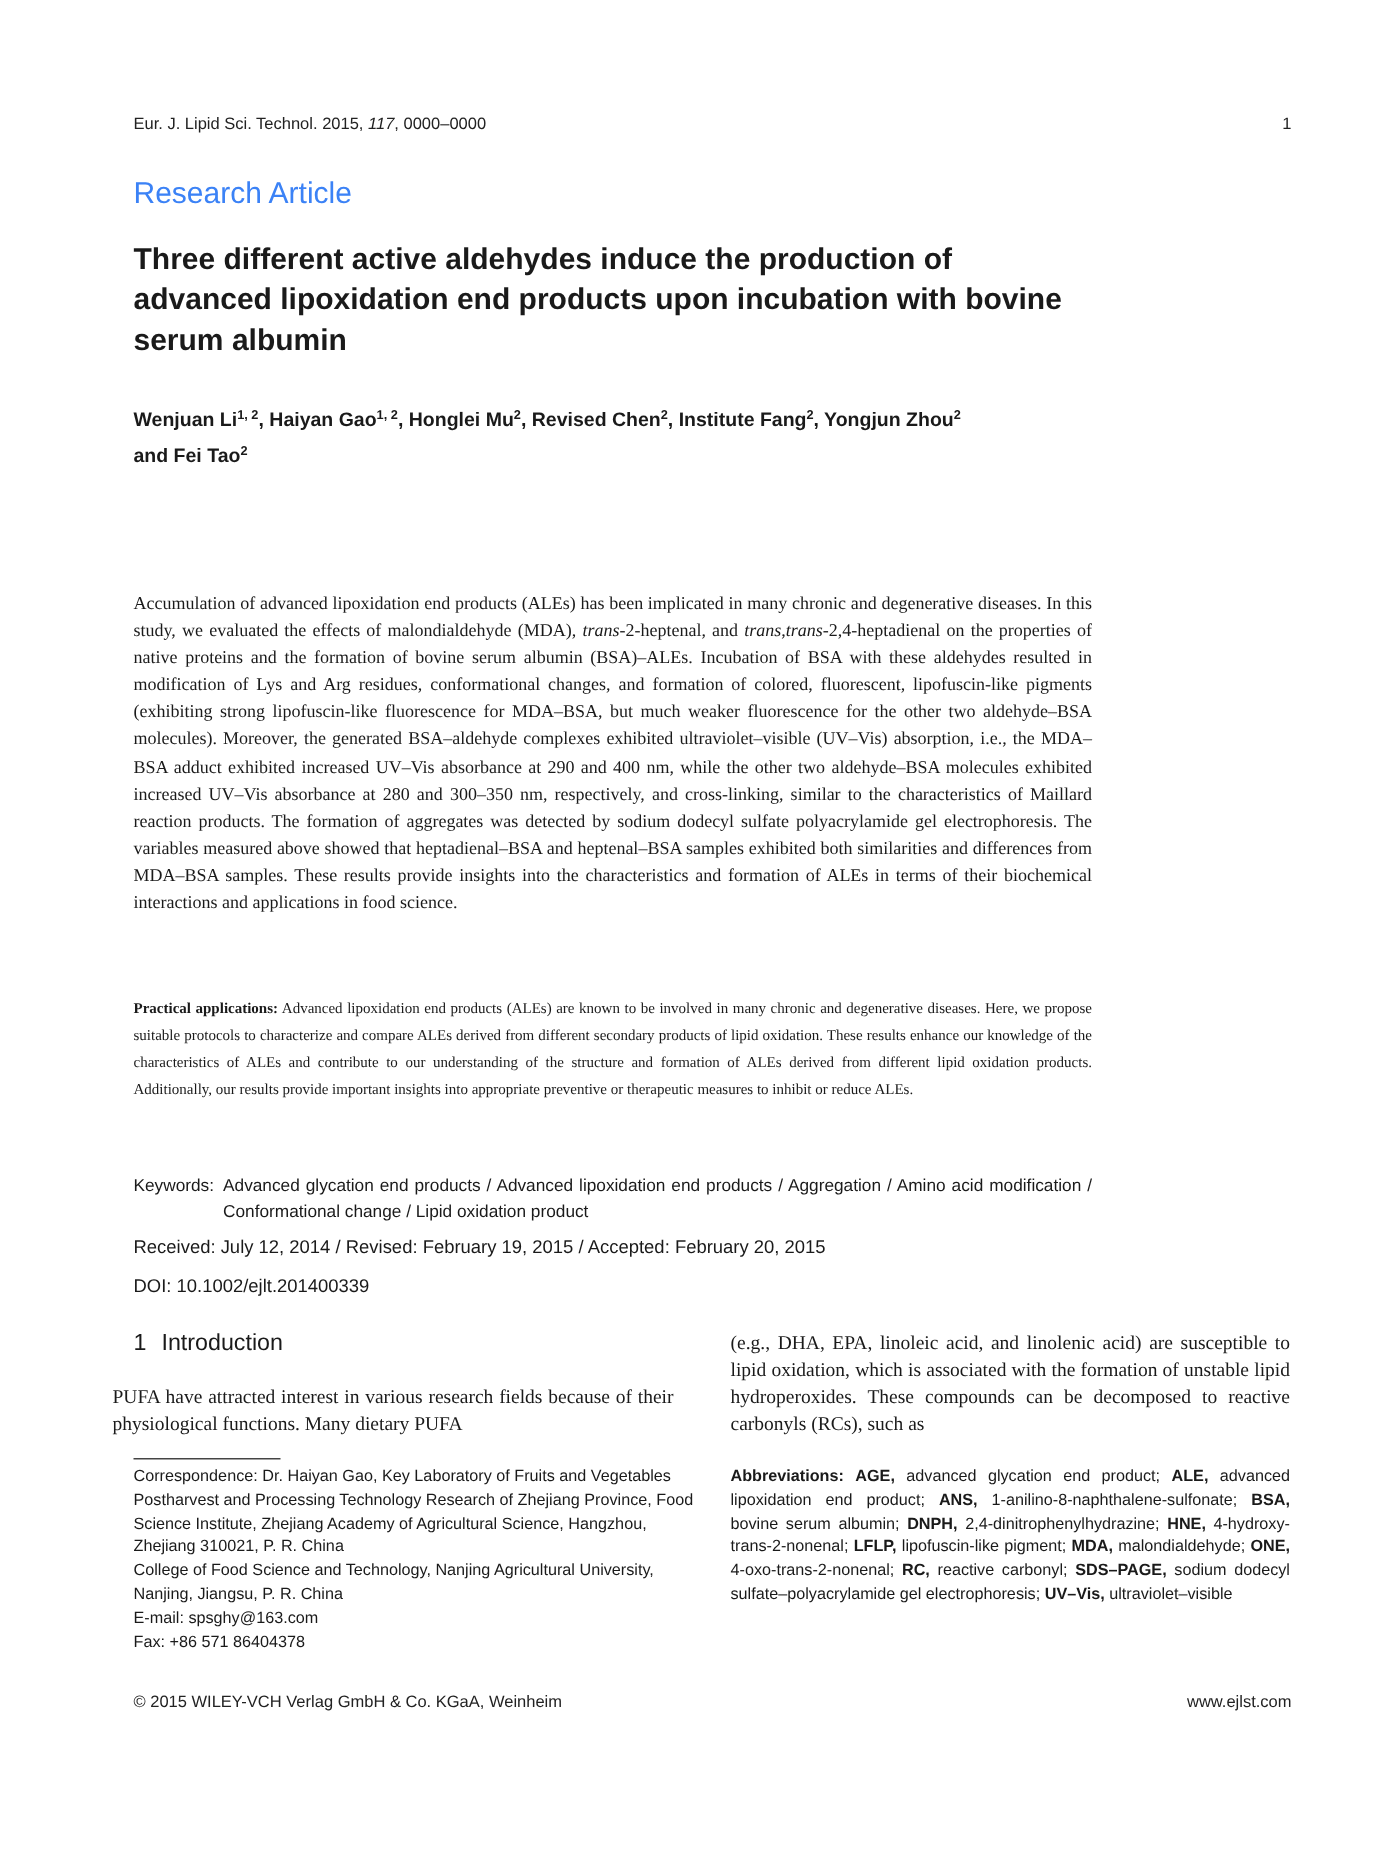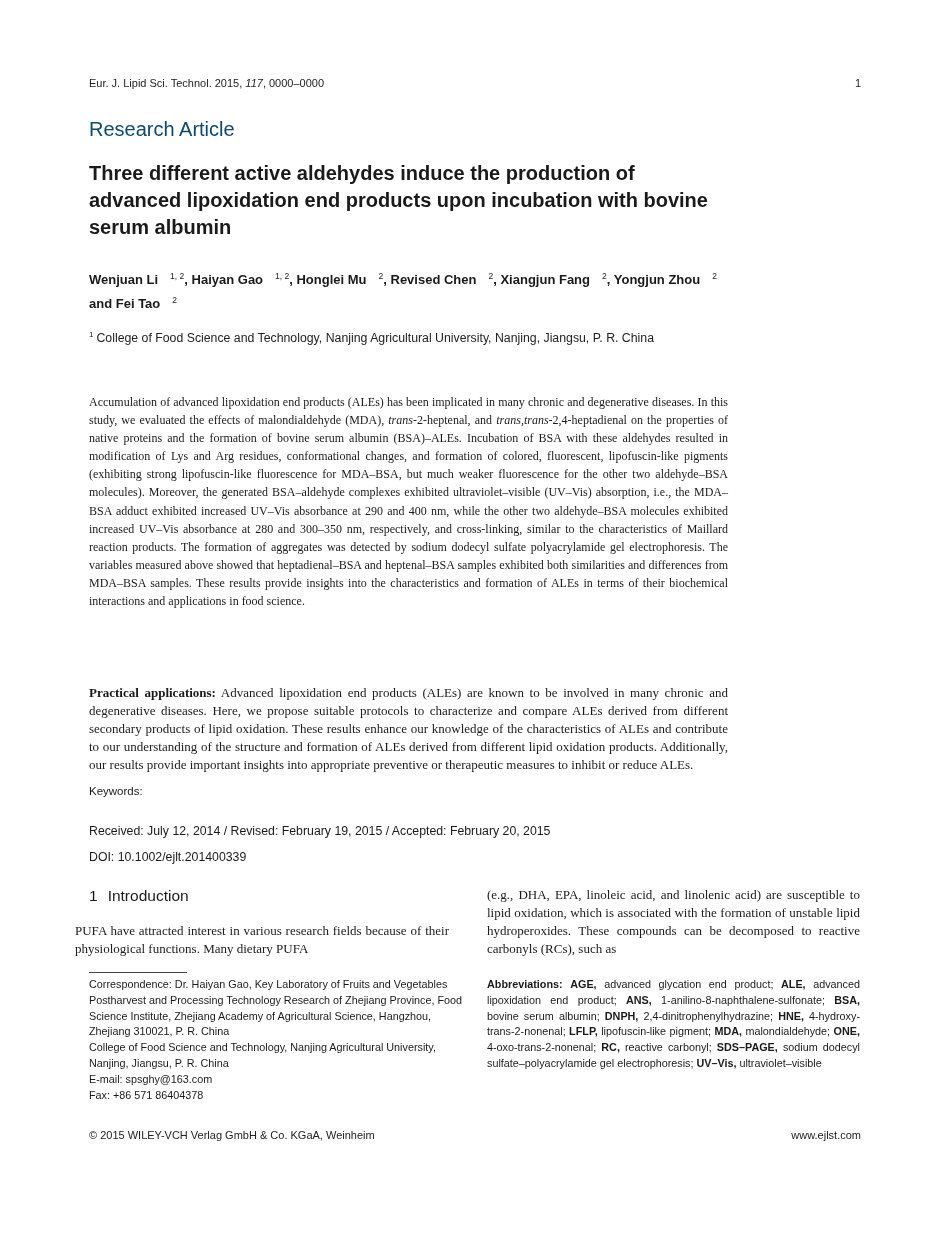--- a/index.html
+++ b/index.html
@@ -2,30 +2,30 @@
 <html><head>
 <meta charset="utf-8">
 <style>
   html, body { margin: 0; padding: 0; background: #ffffff; }
   body { width: 925px; height: 1234px; position: relative; color: #1a1a1a; overflow: hidden; }
   .sans { font-family: "Liberation Sans", sans-serif; }
   .serif { font-family: "Liberation Serif", serif; }
   .abs { position: absolute; }
   #running-head { left: 89px; top: 77px; font-size: 11px; color: #222; }
   #page-number { right: 64px; top: 77px; font-size: 11px; color: #222; }
-  #article-type { left: 89px; top: 118px; font-size: 20px; color: #0c4a6e; }
+  #article-type { left: 89px; top: 118px; font-size: 20px; color: #3b82f6; }
   #title { left: 89px; top: 160px; width: 640px; font-size: 20px; font-weight: bold; line-height: 27px; color: #1a1a1a; }
   #authors { left: 89px; top: 266px; width: 640px; font-size: 13px; font-weight: bold; line-height: 21px; }
-  #authors sup { font-size: 8.5px; font-weight: normal; margin-left: 12px; }
+  #authors sup { font-size: 8.5px; font-weight: bold; }
   #affiliations { left: 89px; top: 325px; width: 660px; font-size: 12.3px; line-height: 19.5px; color: #222; }
   #affiliations .aff { display: block; padding-left: 10px; text-indent: -10px; }
   #affiliations sup { font-size: 8px; margin-right: 3px; }
   #abstract { left: 89px; top: 393px; width: 639px; font-size: 12px; line-height: 18.1px; text-align: justify; }
   #abstract i { font-style: italic; }
-  #practical { left: 89px; top: 684px; width: 639px; font-size: 13px; line-height: 18.1px; text-align: justify; }
+  #practical { left: 89px; top: 664px; width: 639px; font-size: 10px; line-height: 18.1px; text-align: justify; }
   #practical b { font-weight: bold; }
   #keywords { left: 89px; top: 783px; width: 639px; font-size: 11.5px; line-height: 16.5px; display: flex; }
   #keywords .kw-label { font-weight: normal; white-space: nowrap; margin-right: 6px; }
   #keywords .kw-text { text-align: justify; }
   #dates { left: 89px; top: 824px; font-size: 12.3px; }
   #doi { left: 89px; top: 850px; font-size: 12.3px; }
   #intro-heading { left: 89px; top: 887px; font-size: 15.5px; font-weight: normal; }
   #intro-heading .num { margin-right: 10px; }
   #intro-left { left: 75px; top: 922px; width: 374px; font-size: 13px; line-height: 18px; text-align: justify; }
   #intro-right { left: 487px; top: 886px; width: 373px; font-size: 13px; line-height: 18px; text-align: justify; }
@@ -41,33 +41,33 @@
 <body>
 
 <div class="abs sans" id="running-head"><span>Eur. J. Lipid Sci. Technol. 2015, </span><i>117</i><span>, 0000–0000</span></div>
 <div class="abs sans" id="page-number">1</div>
 
 <div class="abs sans" id="article-type">Research Article</div>
 
 <h1 class="abs sans" id="title" style="margin:0">Three different active aldehydes induce the production of advanced lipoxidation end products upon incubation with bovine serum albumin</h1>
 
 <div class="abs sans" id="authors">
-  <span>Wenjuan Li</span><sup>1, 2</sup><span>, </span><span>Haiyan Gao</span><sup>1, 2</sup><span>, </span><span>Honglei Mu</span><sup>2</sup><span>, </span><span>Revised Chen</span><sup>2</sup><span>, </span><span>Xiangjun Fang</span><sup>2</sup><span>, </span><span>Yongjun Zhou</span><sup>2</sup><br>and <span>Fei Tao</span><sup>2</sup>
+  <span>Wenjuan Li</span><sup>1, 2</sup><span>, </span><span>Haiyan Gao</span><sup>1, 2</sup><span>, </span><span>Honglei Mu</span><sup>2</sup><span>, </span><span>Revised Chen</span><sup>2</sup><span>, </span><span>Institute Fang</span><sup>2</sup><span>, </span><span>Yongjun Zhou</span><sup>2</sup><br>and <span>Fei Tao</span><sup>2</sup>
 </div>
 
 <div class="abs sans" id="affiliations">
-  <span class="aff"><sup>1</sup><span>College of Food Science and Technology, Nanjing Agricultural University, Nanjing, Jiangsu, P. R. China</span></span>
 </div>
 
 <div class="abs serif" id="abstract"><span>Accumulation of advanced lipoxidation end products (ALEs) has been implicated in many chronic and degenerative diseases. In this study, we evaluated the effects of malondialdehyde (MDA), </span><i>trans</i><span>-2-heptenal, and </span><i>trans</i><span>,</span><i>trans</i><span>-2,4-heptadienal on the properties of native proteins and the formation of bovine serum albumin (BSA)–ALEs. Incubation of BSA with these aldehydes resulted in modification of Lys and Arg residues, conformational changes, and formation of colored, fluorescent, lipofuscin-like pigments (exhibiting strong lipofuscin-like fluorescence for MDA–BSA, but much weaker fluorescence for the other two aldehyde–BSA molecules). Moreover, the generated BSA–aldehyde complexes exhibited ultraviolet–visible (UV–Vis) absorption, i.e., the MDA–BSA adduct exhibited increased UV–Vis absorbance at 290 and 400 nm, while the other two aldehyde–BSA molecules exhibited increased UV–Vis absorbance at 280 and 300–350 nm, respectively, and cross-linking, similar to the characteristics of Maillard reaction products. The formation of aggregates was detected by sodium dodecyl sulfate polyacrylamide gel electrophoresis. The variables measured above showed that heptadienal–BSA and heptenal–BSA samples exhibited both similarities and differences from MDA–BSA samples. These results provide insights into the characteristics and formation of ALEs in terms of their biochemical interactions and applications in food science.</span></div>
 
 <div class="abs serif" id="practical"><b>Practical applications:</b><span> Advanced lipoxidation end products (ALEs) are known to be involved in many chronic and degenerative diseases. Here, we propose suitable protocols to characterize and compare ALEs derived from different secondary products of lipid oxidation. These results enhance our knowledge of the characteristics of ALEs and contribute to our understanding of the structure and formation of ALEs derived from different lipid oxidation products. Additionally, our results provide important insights into appropriate preventive or therapeutic measures to inhibit or reduce ALEs.</span></div>
 
 <div class="abs sans" id="keywords">
   <span class="kw-label">Keywords:</span>
+  <span class="kw-text">Advanced glycation end products / Advanced lipoxidation end products / Aggregation / Amino acid modification / Conformational change / Lipid oxidation product</span>
 </div>
 
 <div class="abs sans" id="dates">Received: July 12, 2014 / Revised: February 19, 2015 / Accepted: February 20, 2015</div>
 <div class="abs sans" id="doi">DOI: 10.1002/ejlt.201400339</div>
 
 <div class="abs sans" id="intro-heading"><span class="num">1</span><span>Introduction</span></div>
 
 <div class="abs serif" id="intro-left">PUFA have attracted interest in various research fields because of their physiological functions. Many dietary PUFA</div>
 <div class="abs serif" id="intro-right">(e.g., DHA, EPA, linoleic acid, and linolenic acid) are susceptible to lipid oxidation, which is associated with the formation of unstable lipid hydroperoxides. These compounds can be decomposed to reactive carbonyls (RCs), such as</div>
 

